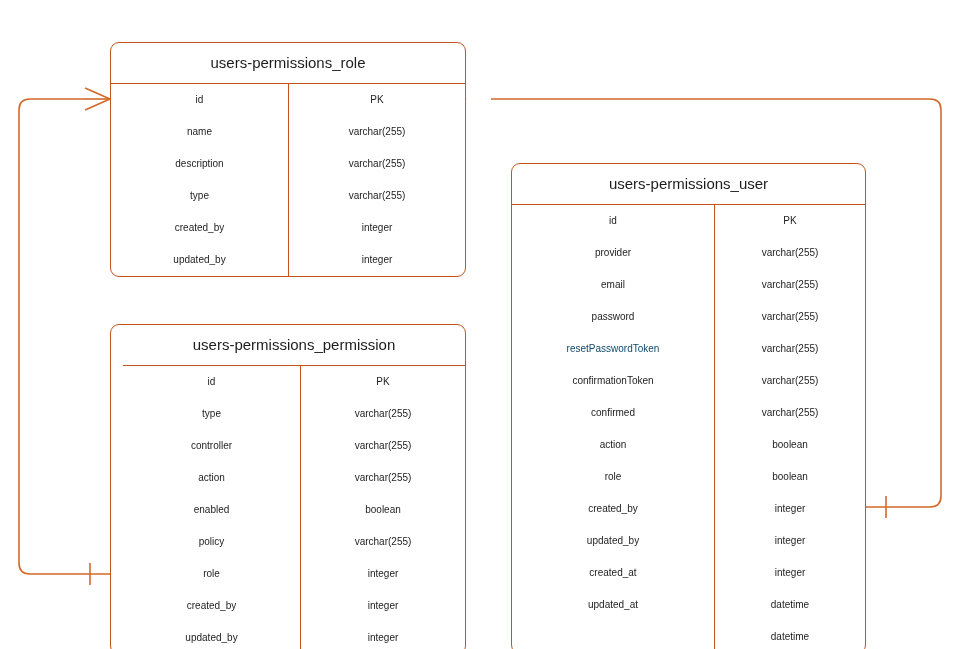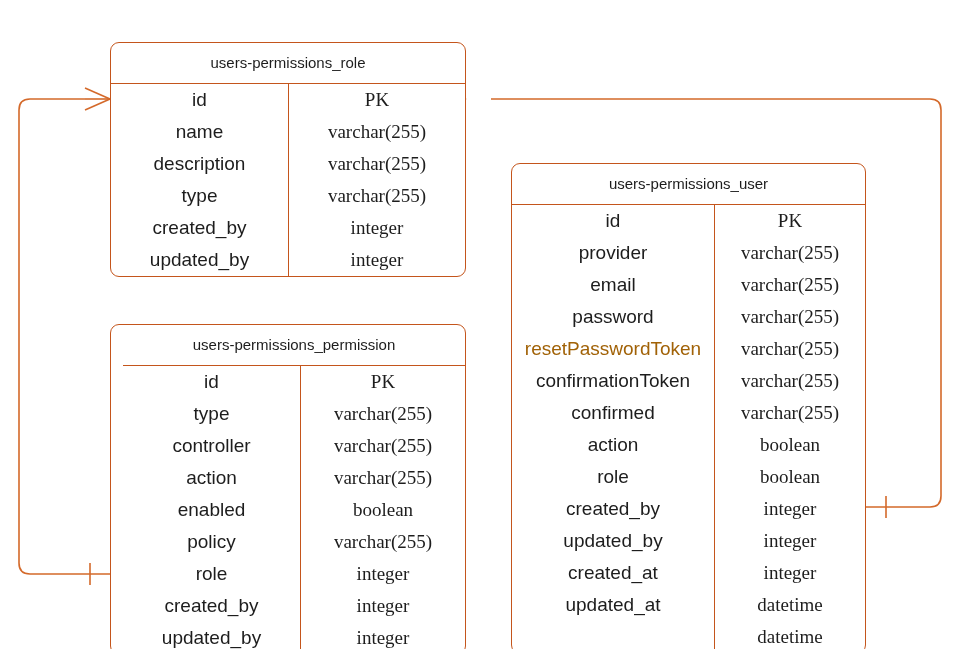--- a/index.html
+++ b/index.html
@@ -47,27 +47,26 @@
     display: flex;
     flex-direction: row;
   }
   .col-names {
     border-right: 1.6px solid #c4551c;
     box-sizing: border-box;
   }
   .col-types {
     flex: 1;
     box-sizing: border-box;
-    font-family: Liberation Serif, serif;
   }
   .cell {
     height: 32px;
     line-height: 32px;
     text-align: center;
-    font-size: 19px;
+    font-size: 10px;
     color: #1d1d1d;
     white-space: nowrap;
     overflow: hidden;
   }
 </style>
 </head>
 <body>
 
 <div id="canvas">
 
@@ -142,21 +141,21 @@
         </div>
       </div>
       <div class="entity" style="left: 511px; top: 139px; width: 355px; height: 491.2px; border-color: rgb(196, 85, 28);">
         <div class="entity-title" style="border-bottom-color: rgb(196, 85, 28); color: rgb(29, 29, 29);">users-permissions_user</div>
         <div class="entity-body">
           <div class="col-names" style="width: 203px; border-right-color: rgb(196, 85, 28);">
             <div class="cell" style="color: rgb(29, 29, 29);">id</div>
             <div class="cell" style="color: rgb(29, 29, 29);">provider</div>
             <div class="cell" style="color: rgb(29, 29, 29);">email</div>
             <div class="cell" style="color: rgb(29, 29, 29);">password</div>
-            <div class="cell" style="color: #a16207; text-align: center;">resetPasswordToken</div>
+            <div class="cell" style="color: #0c4a6e; text-align: center;">resetPasswordToken</div>
             <div class="cell" style="color: rgb(29, 29, 29);">confirmationToken</div>
             <div class="cell" style="color: rgb(29, 29, 29);">confirmed</div>
             <div class="cell" style="color: rgb(29, 29, 29);">action</div>
             <div class="cell" style="color: rgb(29, 29, 29);">role</div>
             <div class="cell" style="color: rgb(29, 29, 29);">created_by</div>
             <div class="cell" style="color: rgb(29, 29, 29);">updated_by</div>
             <div class="cell" style="color: rgb(29, 29, 29);">created_at</div>
             <div class="cell" style="color: rgb(29, 29, 29);">updated_at</div>
           </div>
           <div class="col-types">

